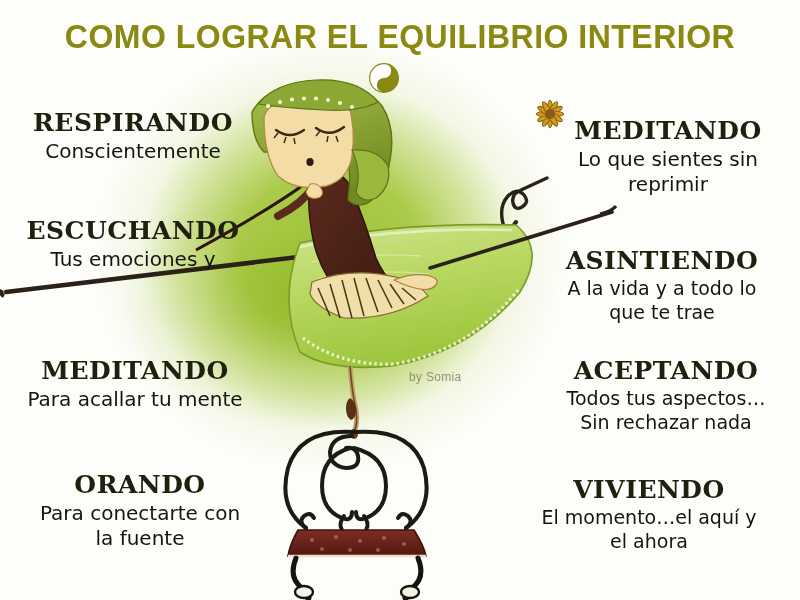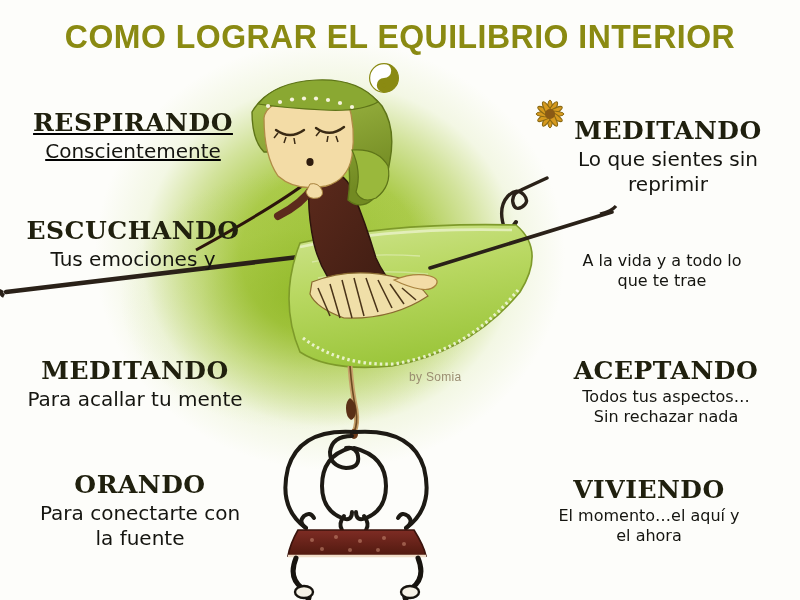--- a/index.html
+++ b/index.html
@@ -61,33 +61,33 @@
     color:#151510;
     line-height:1.25;
     white-space:nowrap;
   }
   .block .sub div{white-space:nowrap;}
 
   .left .head, .left .sub{text-align:center;}
   .right .head, .right .sub{text-align:center;}
 
   
-  #blk-respirando{left:8px;  top:110px; width:250px;text-decoration:underline;}
+  #blk-respirando{left:8px;  top:110px; width:250px;}
   #blk-escuchando{left:8px;  top:218px; width:250px;}
   #blk-meditando {left:4px;  top:358px; width:262px;}
   #blk-orando    {left:6px;  top:472px; width:268px;}
   
   #blk-expresando{left:540px;top:118px; width:256px;}
   #blk-asintiendo{left:528px;top:248px; width:268px;}
   #blk-aceptando {left:520px;top:358px; width:292px;}
   #blk-viviendo  {left:500px;top:477px; width:298px;}
 
   .h-26{font-size:25px;}
   .s-20{font-size:20px;}
-  .s-19{font-size:16px;}
+  .s-19{font-size:19px;}
 
   .sub-gap{margin-top:3px;}
 
   
   .signature{
     position:absolute;left:409px;top:370px;
     font-family:Liberation Sans, sans-serif;
     font-size:12px;color:#9a8d70;letter-spacing:0.3px;
   }
   
@@ -312,20 +312,21 @@
 
   <div class="block right" id="blk-expresando">
     <div class="head h-26">MEDITANDO</div>
     <div class="sub s-20 sub-gap">
       <div>Lo que sientes sin</div>
       <div>reprimir</div>
     </div>
   </div>
 
   <div class="block right" id="blk-asintiendo">
+    <div class="head h-26">ASINTIENDO</div>
     <div class="sub s-19 sub-gap">
       <div>A la vida y a todo lo</div>
       <div>que te trae</div>
     </div>
   </div>
 
   <div class="block right" id="blk-aceptando">
     <div class="head h-26">ACEPTANDO</div>
     <div class="sub s-19 sub-gap">
       <div>Todos tus aspectos…</div>

